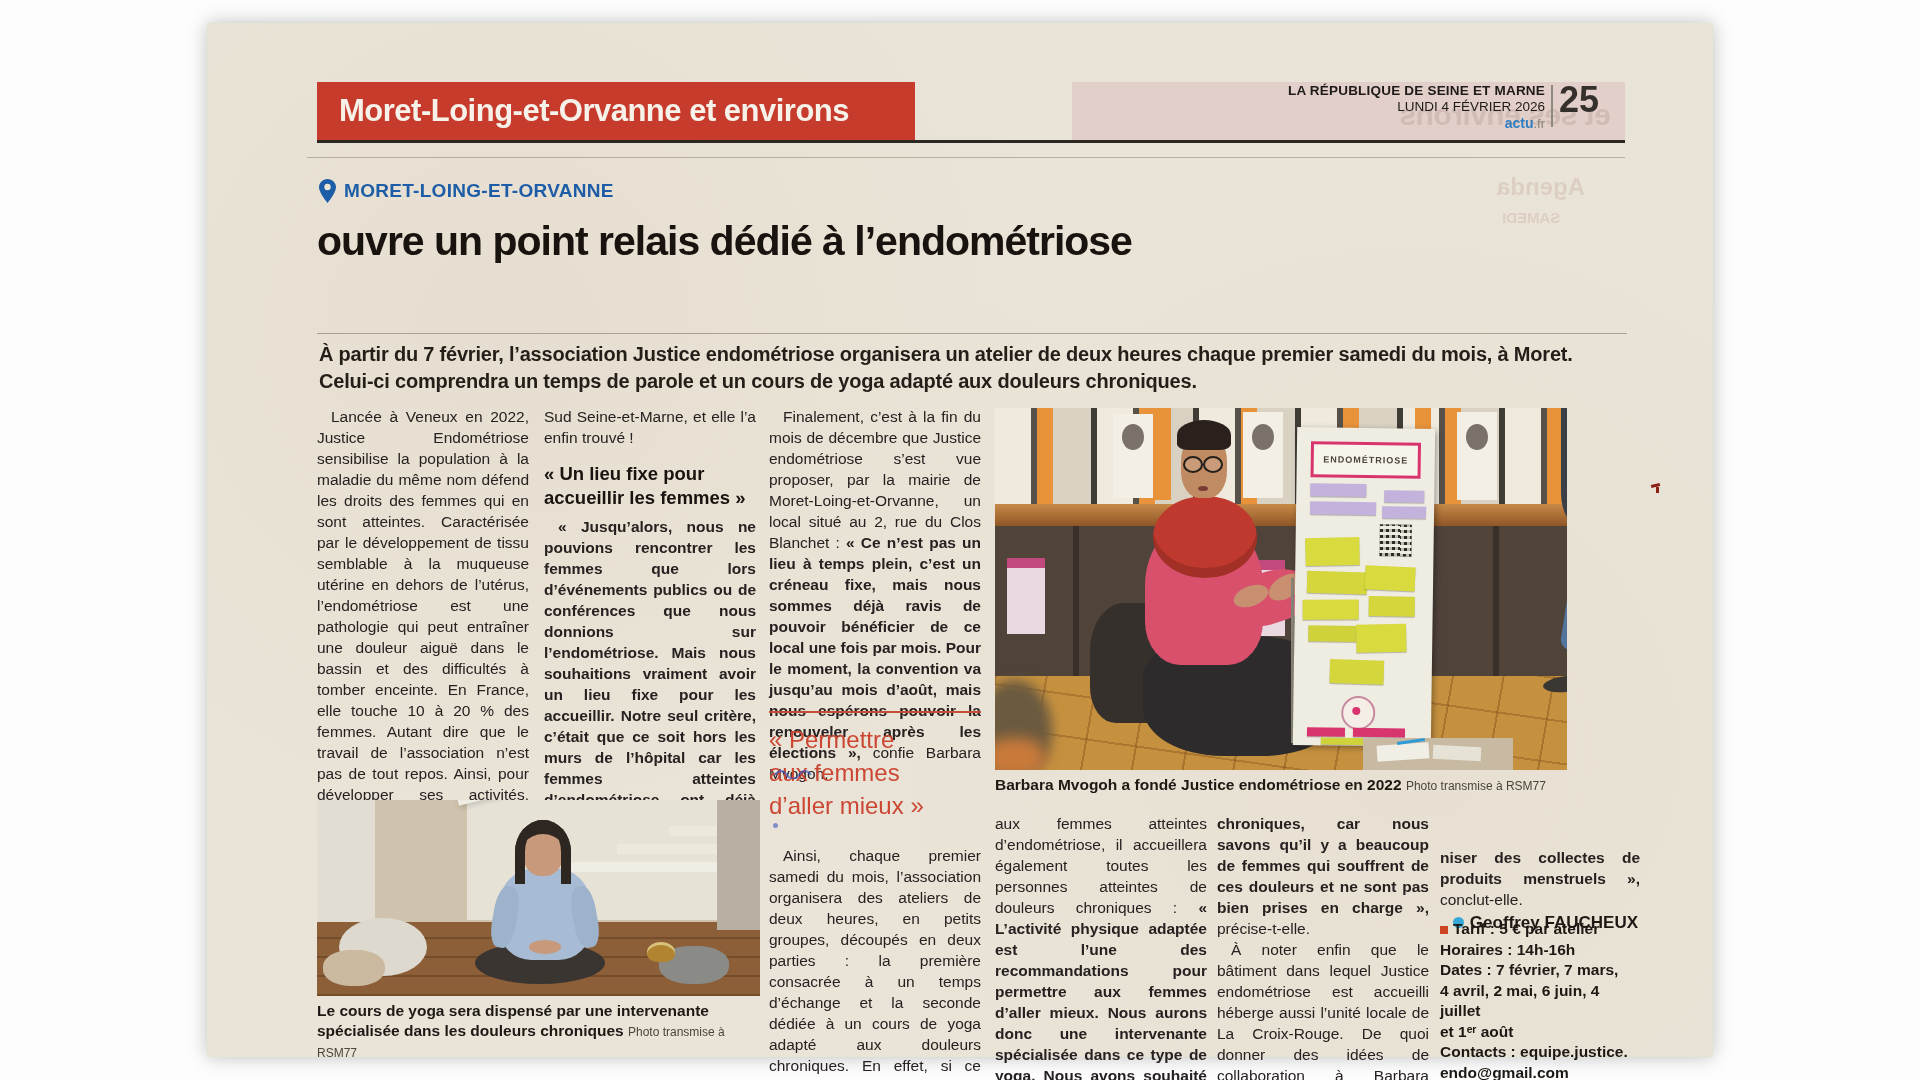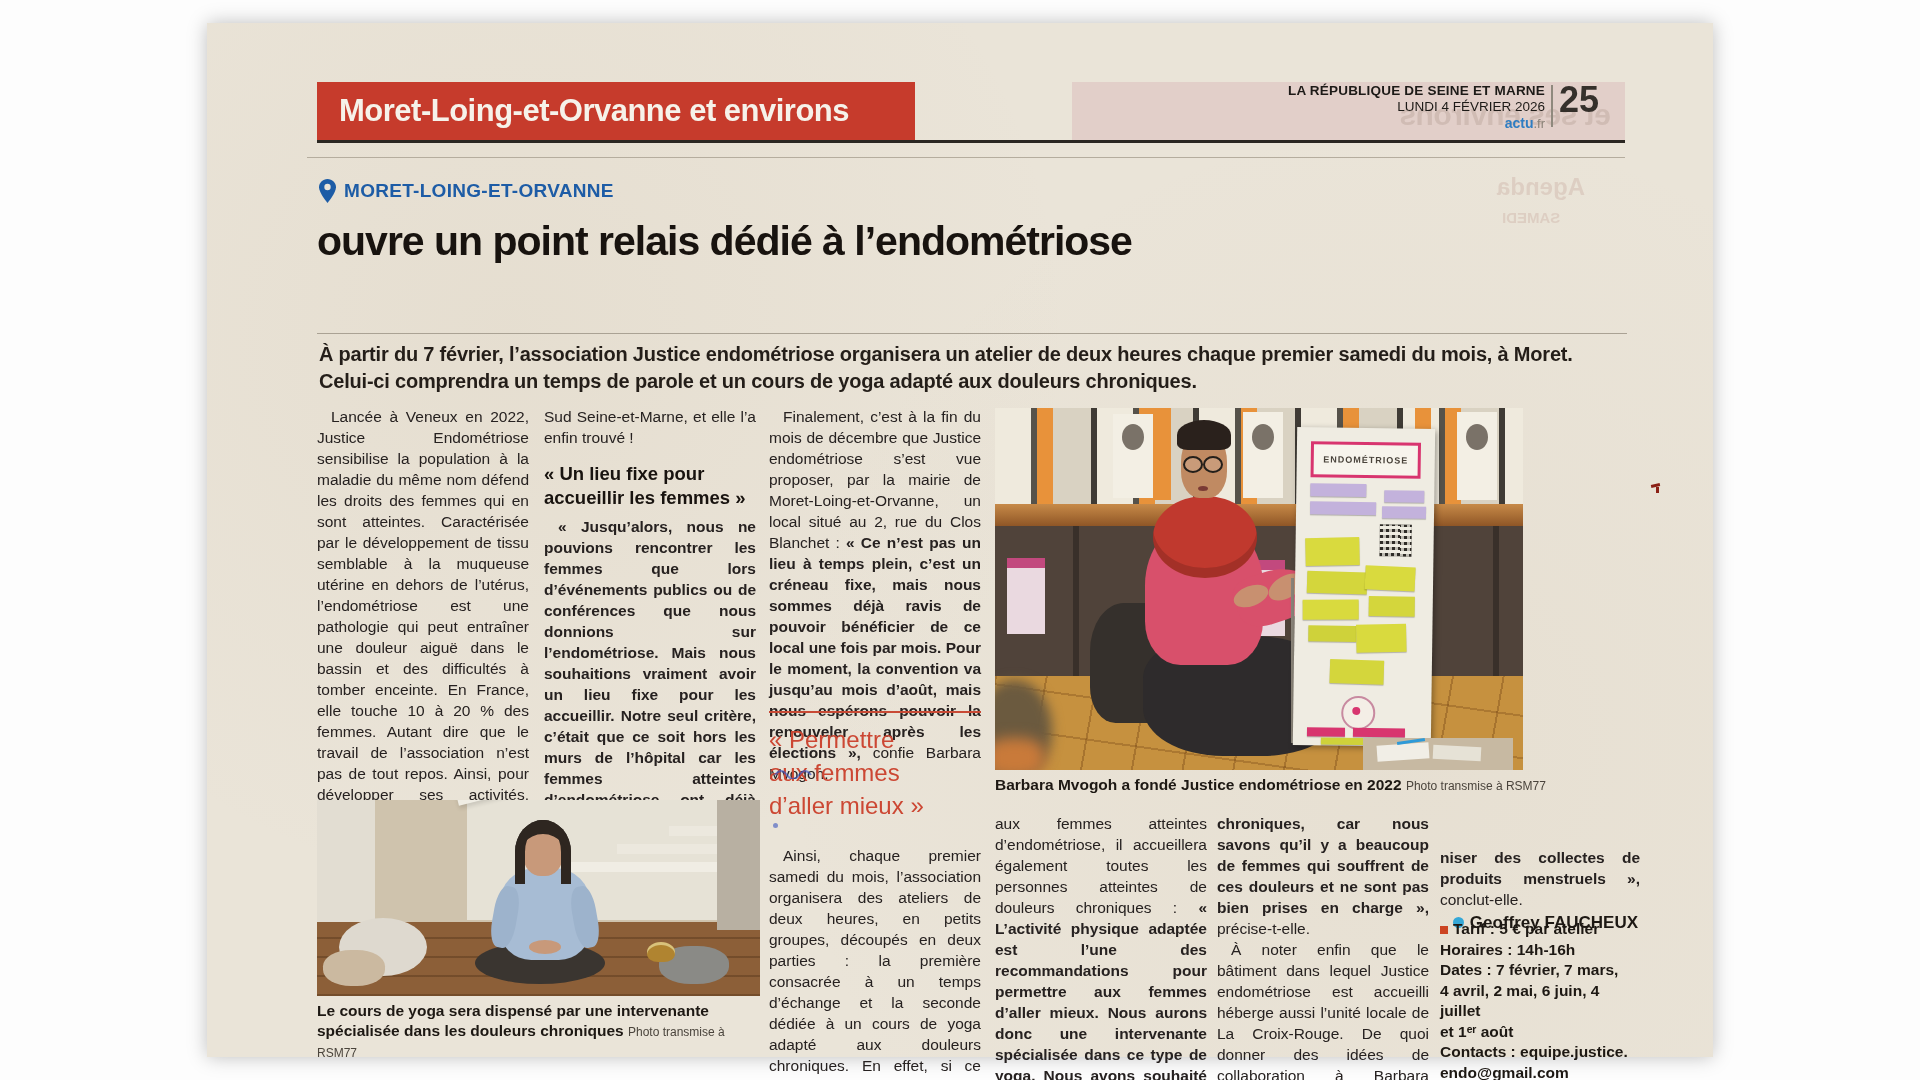--- a/index.html
+++ b/index.html
@@ -51,21 +51,21 @@
   .byline .dot{display:inline-block;width:11px;height:11px;border-radius:50%;
                background:#35a8d8;margin-right:6px;}
   .infoblock{width:200px;font-weight:bold;font-size:15.5px;line-height:20.5px;color:#1d1813;}
   .infoblock .sq{display:inline-block;width:8px;height:8px;background:#cc4422;margin-right:5px;}
   
   .caption{font-size:15.5px;line-height:20px;color:#1d1813;text-align:left;}
   .caption b{font-weight:bold;}
   .caption .credit{font-weight:normal;font-size:12px;color:#4a443c;}
   
   .photo{overflow:hidden;}
-  #photo-main{left:788px;top:385px;width:528px;height:362px;background:#b9ae93;}
+  #photo-main{left:788px;top:385px;width:572px;height:362px;background:#b9ae93;}
   #photo-yoga{left:110px;top:777px;width:443px;height:196px;background:#cfc3ad;}
   .pm-posterband{left:0;top:0;width:644px;height:98px;
      background:repeating-linear-gradient(90deg,#efeadd 0 36px,#56524a 36px 42px,#e8923a 42px 58px,#d9d2c2 58px 96px,#3f3b35 96px 102px);}
   .pm-card{background:#f3efe4;}
   .pm-face{border-radius:50%;background:#7a7268;}
   .pm-rail{left:0;top:96px;width:644px;height:22px;background:linear-gradient(#c78a48,#8f5626);}
   .pm-wall{left:0;top:118px;width:644px;height:152px;
      background:repeating-linear-gradient(90deg,#50433a 0 78px,#39302a 78px 84px);}
   .pm-floor{left:0;top:268px;width:644px;height:94px;background:#c6913f;
      background-image:repeating-linear-gradient(100deg,rgba(110,62,16,.35) 0 2px,transparent 2px 50px),

